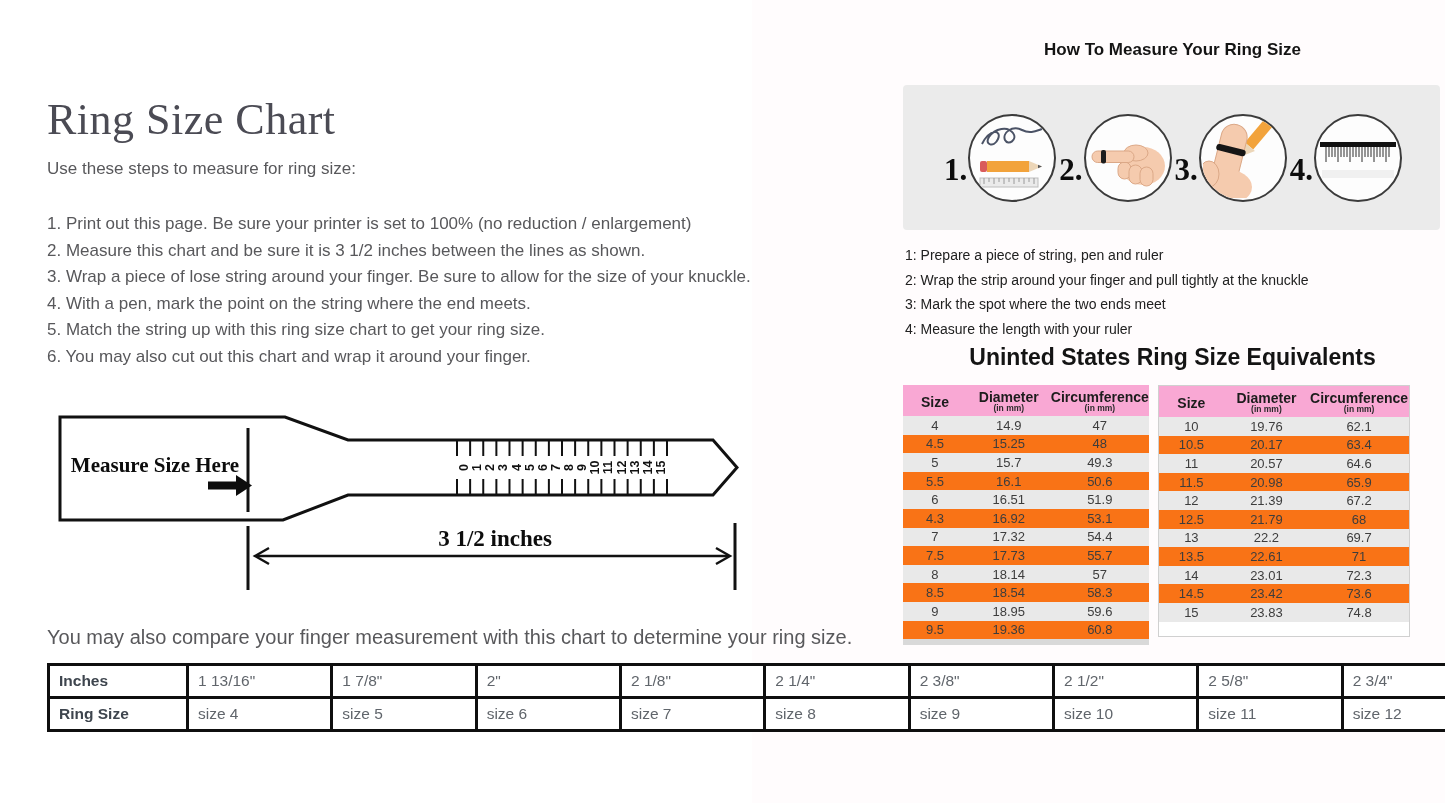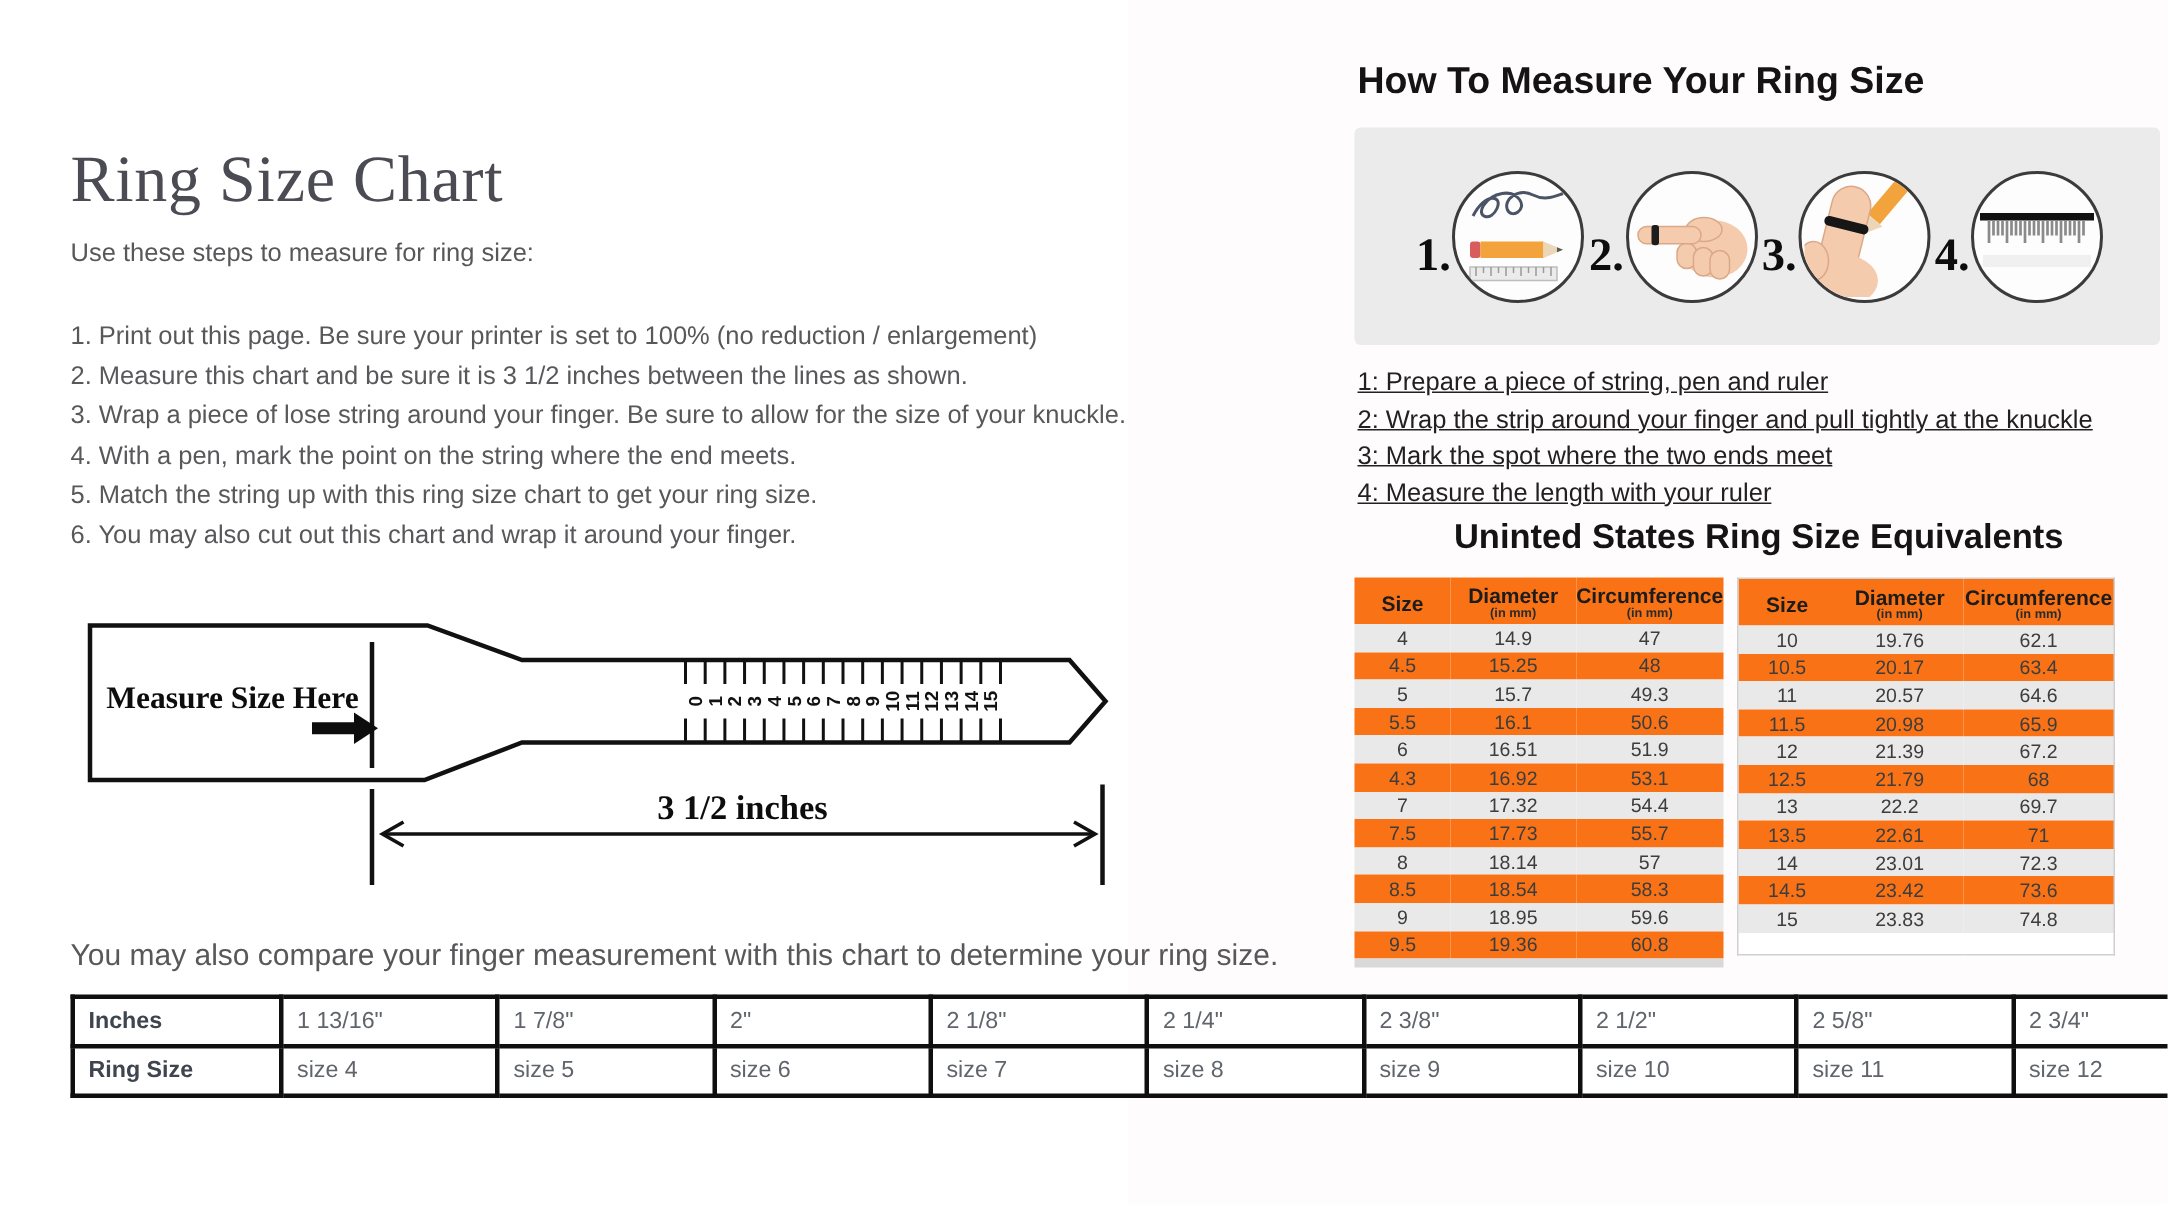--- a/index.html
+++ b/index.html
@@ -15,38 +15,38 @@
   .sizer-wrap{position:absolute;left:40px;top:413px;}
   .compare-note{position:absolute;left:47px;top:626px;margin:0;font-size:20px;color:#58585b;}
 
   
   .cmp-table{position:absolute;left:47px;top:663px;border-collapse:collapse;table-layout:fixed;width:1441px;}
   .cmp-table td{border:3px solid #0f0f0f;height:30px;padding:0 0 0 9px;font-size:15.5px;
        color:#60656b;background:#fff;vertical-align:middle;}
   .cmp-table td.hdr{font-weight:bold;color:#3e454e;}
 
   
-  .how-title{position:absolute;left:905px;top:40px;width:535px;margin:0;
-       font-size:25px;font-weight:bold;color:#141414;}
+  .how-title{position:absolute;left:905px;top:40px;width:535px;margin:0;text-align:center;
+       font-size:17px;font-weight:bold;color:#141414;}
   .icon-box{position:absolute;left:903px;top:85px;width:537px;height:145px;background:#ebebeb;
        border-radius:4px;display:flex;align-items:center;justify-content:center;}
   .icon-step{display:flex;align-items:center;}
   .icon-num{font-family:"Liberation Serif",serif;font-weight:bold;font-size:31px;color:#0d0d0d;
        align-self:flex-end;margin:0 1px 14px 3px;}
   .circle{width:84px;height:84px;border:2.5px solid #3b3b3b;border-radius:50%;background:#fdfdfd;
        display:flex;align-items:center;justify-content:center;overflow:hidden;flex-shrink:0;}
-  .right-steps{position:absolute;left:905px;top:243px;font-size:17px;color:#212121;line-height:24.6px;text-decoration:underline;}
+  .right-steps{position:absolute;left:905px;top:243px;font-size:14px;color:#212121;line-height:24.6px;}
   .equiv-title{position:absolute;left:905px;top:344px;width:535px;margin:0;text-align:center;
        font-size:23px;font-weight:bold;color:#141414;}
 
   .us-tables{position:absolute;left:903px;top:385px;display:flex;gap:9px;align-items:flex-start;}
   table.us{border-collapse:collapse;font-size:13px;}
   #us-left{width:246px;}
   #us-right{width:252px;border:1px solid #d0d0d0;}
-  .us th{background:#f97316;font-size:14px;line-height:14px;padding:5px 0 3px;color:#1c1c1c;margin-top:12px;}
+  .us th{background:#f9a8d4;font-size:14px;line-height:14px;padding:5px 0 3px;color:#1c1c1c;margin-top:12px;}
   .us .unit{display:block;font-size:8.5px;font-weight:bold;color:#2b2b2b;line-height:9px;}
   .us td{text-align:center;height:18.6px;color:#3d3d3d;padding:0;font-size:13px;}
   .us tr.odd td{background:#e9e9e9;}
   .us tr.even td{background:#f97316;}
   .us tr.empty-row td{background:#ffffff;height:14px;}
   .us tr.strip td{background:#d9d9d9;height:6px;}
 </style>
 </head>
 <body>
 

